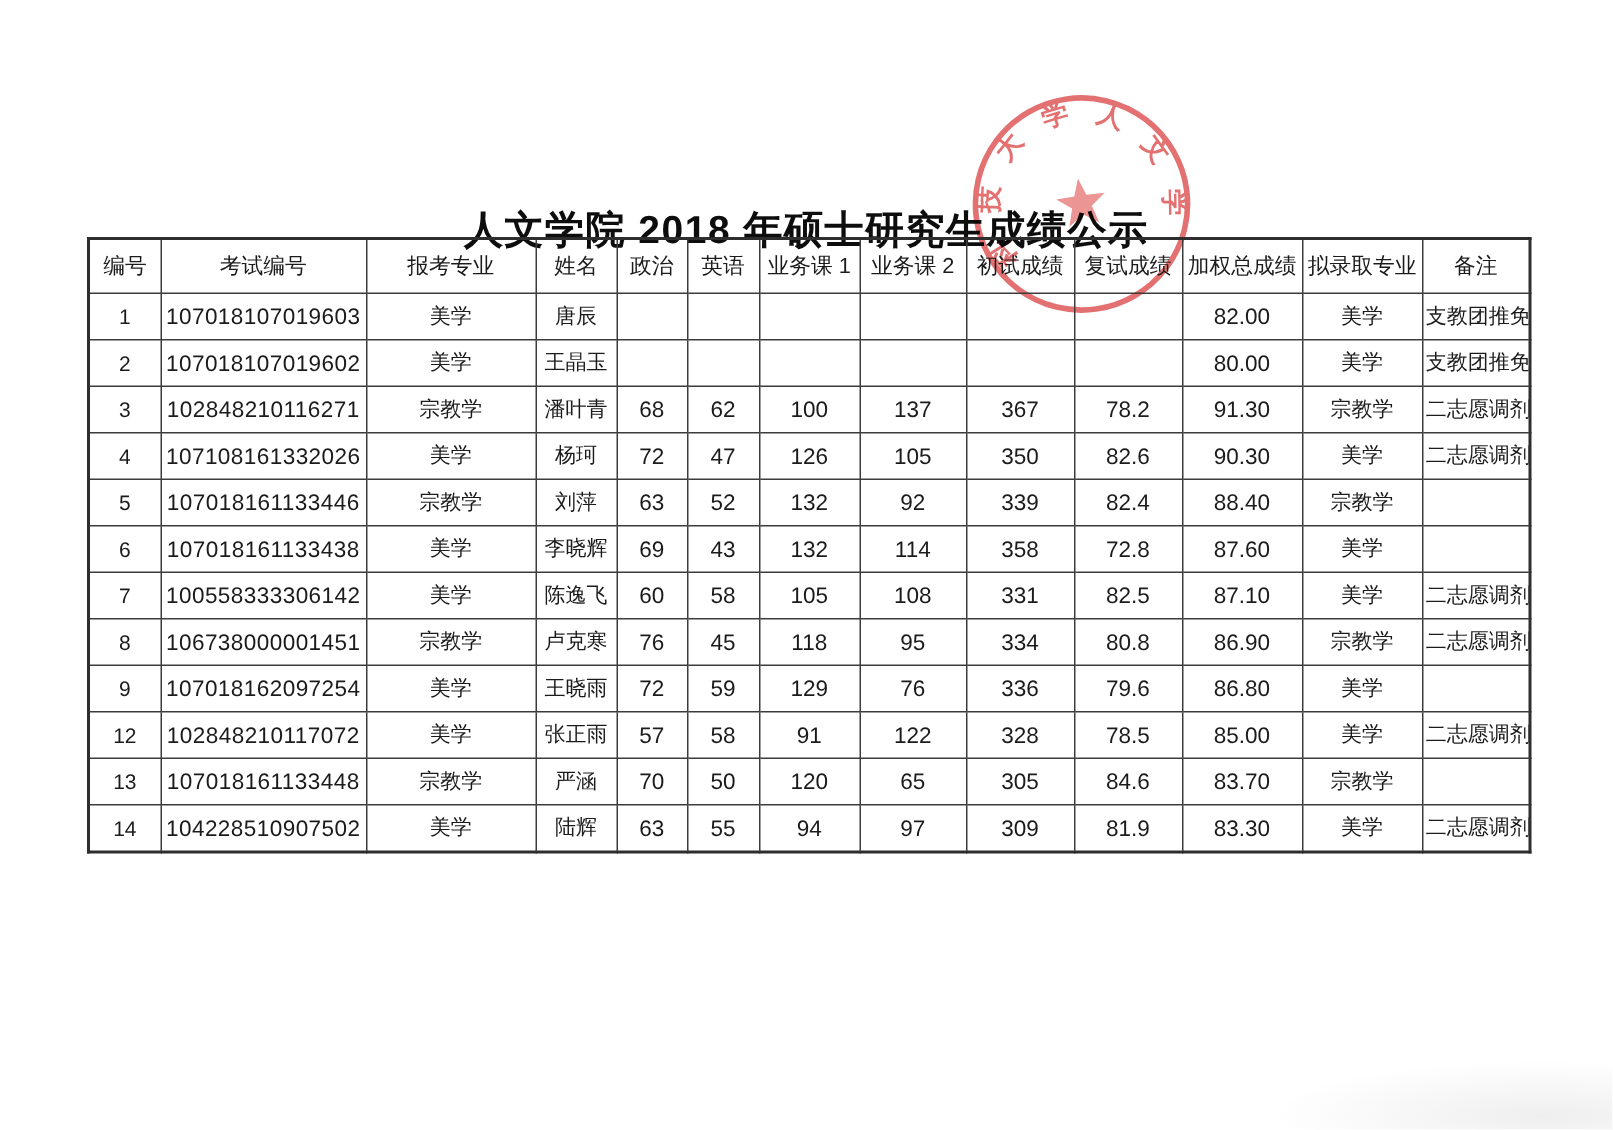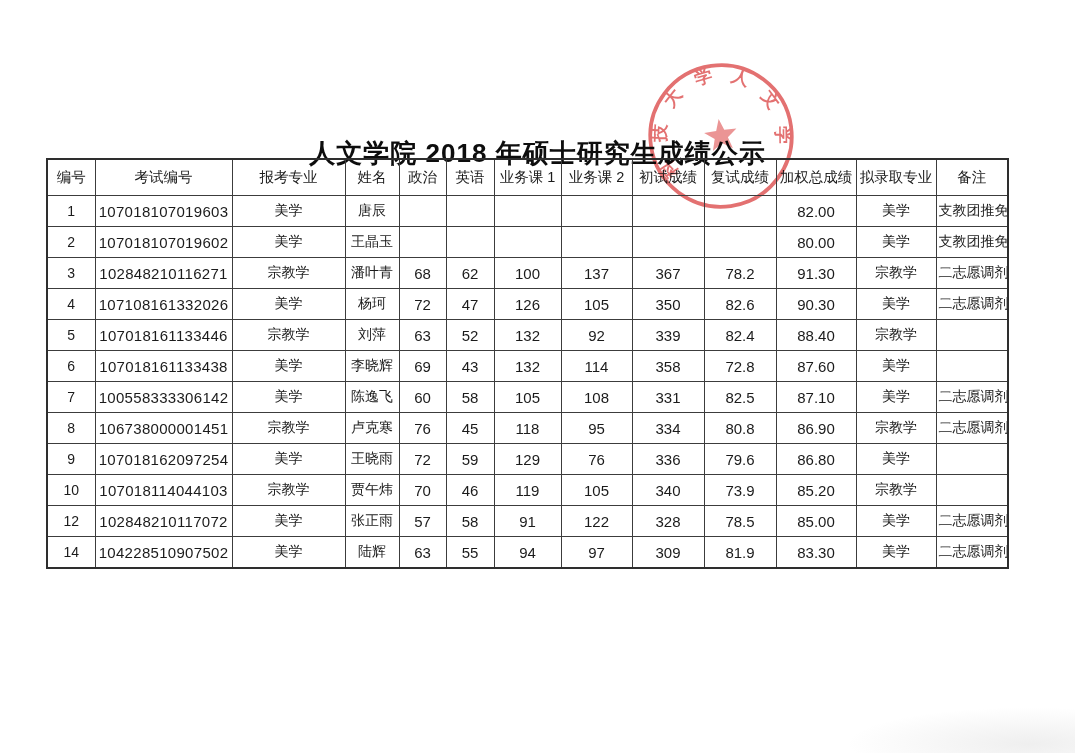--- a/index.html
+++ b/index.html
@@ -5,21 +5,21 @@
   html,body{margin:0;padding:0;}
   body{
     width:1075px;height:753px;background:#ffffff;position:relative;
     font-family:"Liberation Sans", sans-serif;color:#1c1c1c;overflow:hidden;
   }
   .page-title{
     position:absolute;top:136px;left:0;width:1075px;text-align:center;
     font-size:26px;font-weight:bold;letter-spacing:1px;color:#0d0d0d;
     font-family:"Liberation Sans", sans-serif;
   }
-  .table-wrap{position:absolute;left:46px;top:158px;}
+  .table-wrap{position:absolute;left:58px;top:158px;}
   table.score{
     border-collapse:collapse;table-layout:fixed;width:961px;
     border:2px solid #2e2e2e;
   }
   table.score th, table.score td{
     border:1px solid #3c3c3c;text-align:center;vertical-align:middle;
     padding:0 2px;overflow:hidden;white-space:nowrap;
     font-size:14px;color:#1b1b1b;
   }
   table.score th{font-weight:normal;font-size:14.5px;height:35px;}
@@ -214,50 +214,50 @@
           <td class="score-num">59</td>
           <td class="score-num">129</td>
           <td class="score-num">76</td>
           <td class="score-num">336</td>
           <td class="score-num">79.6</td>
           <td class="score-num">86.80</td>
           <td>美学</td>
           <td></td>
         </tr>
         <tr>
-          <td>10</td>
-          <td class="exam-no">107018114044103</td>
-          <td>宗教学</td>
-          <td>贾午炜</td>
-          <td class="score-num">70</td>
-          <td class="score-num">46</td>
-          <td class="score-num">119</td>
-          <td class="score-num">105</td>
-          <td class="score-num">340</td>
-          <td class="score-num">73.9</td>
-          <td class="score-num">85.20</td>
-          <td>宗教学</td>
-          <td></td>
-        </tr>
-        <tr>
           <td>12</td>
           <td class="exam-no">102848210117072</td>
           <td>美学</td>
           <td>张正雨</td>
           <td class="score-num">57</td>
           <td class="score-num">58</td>
           <td class="score-num">91</td>
           <td class="score-num">122</td>
           <td class="score-num">328</td>
           <td class="score-num">78.5</td>
           <td class="score-num">85.00</td>
           <td>美学</td>
           <td>二志愿调剂</td>
         </tr>
         <tr>
+          <td>13</td>
+          <td class="exam-no">107018161133448</td>
+          <td>宗教学</td>
+          <td>严涵</td>
+          <td class="score-num">70</td>
+          <td class="score-num">50</td>
+          <td class="score-num">120</td>
+          <td class="score-num">65</td>
+          <td class="score-num">305</td>
+          <td class="score-num">84.6</td>
+          <td class="score-num">83.70</td>
+          <td>宗教学</td>
+          <td></td>
+        </tr>
+        <tr>
           <td>14</td>
           <td class="exam-no">104228510907502</td>
           <td>美学</td>
           <td>陆辉</td>
           <td class="score-num">63</td>
           <td class="score-num">55</td>
           <td class="score-num">94</td>
           <td class="score-num">97</td>
           <td class="score-num">309</td>
           <td class="score-num">81.9</td>

